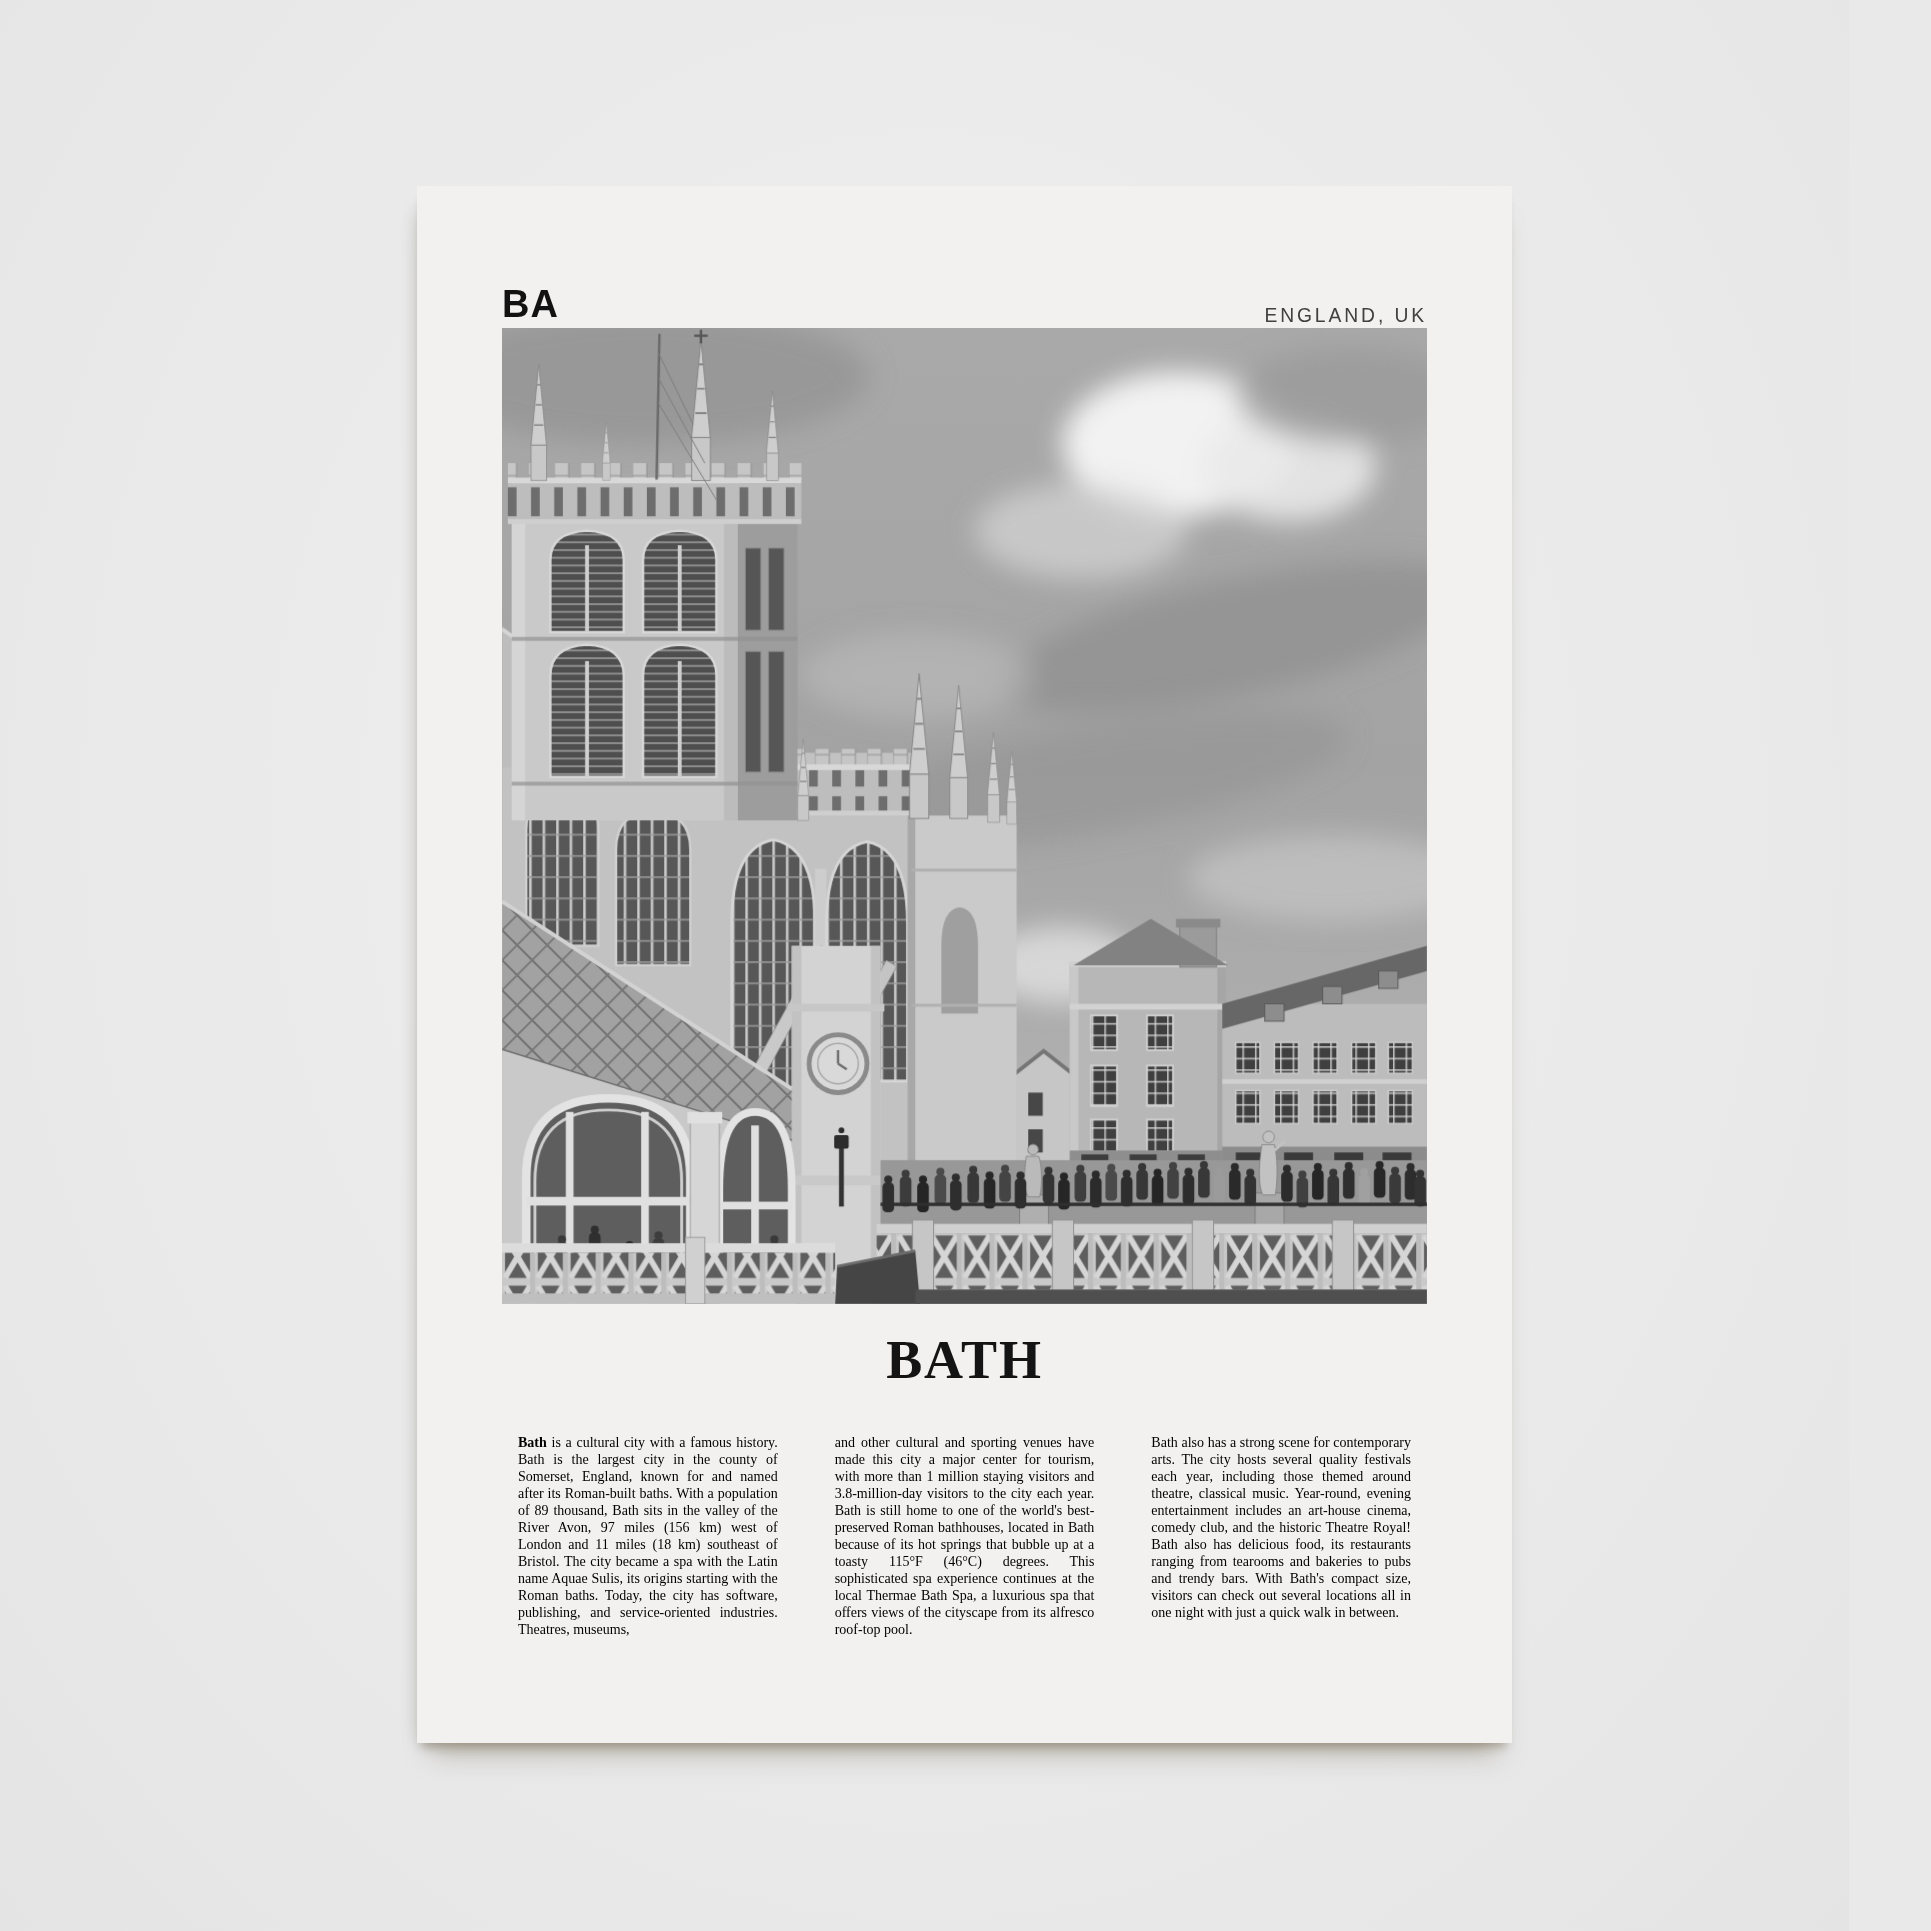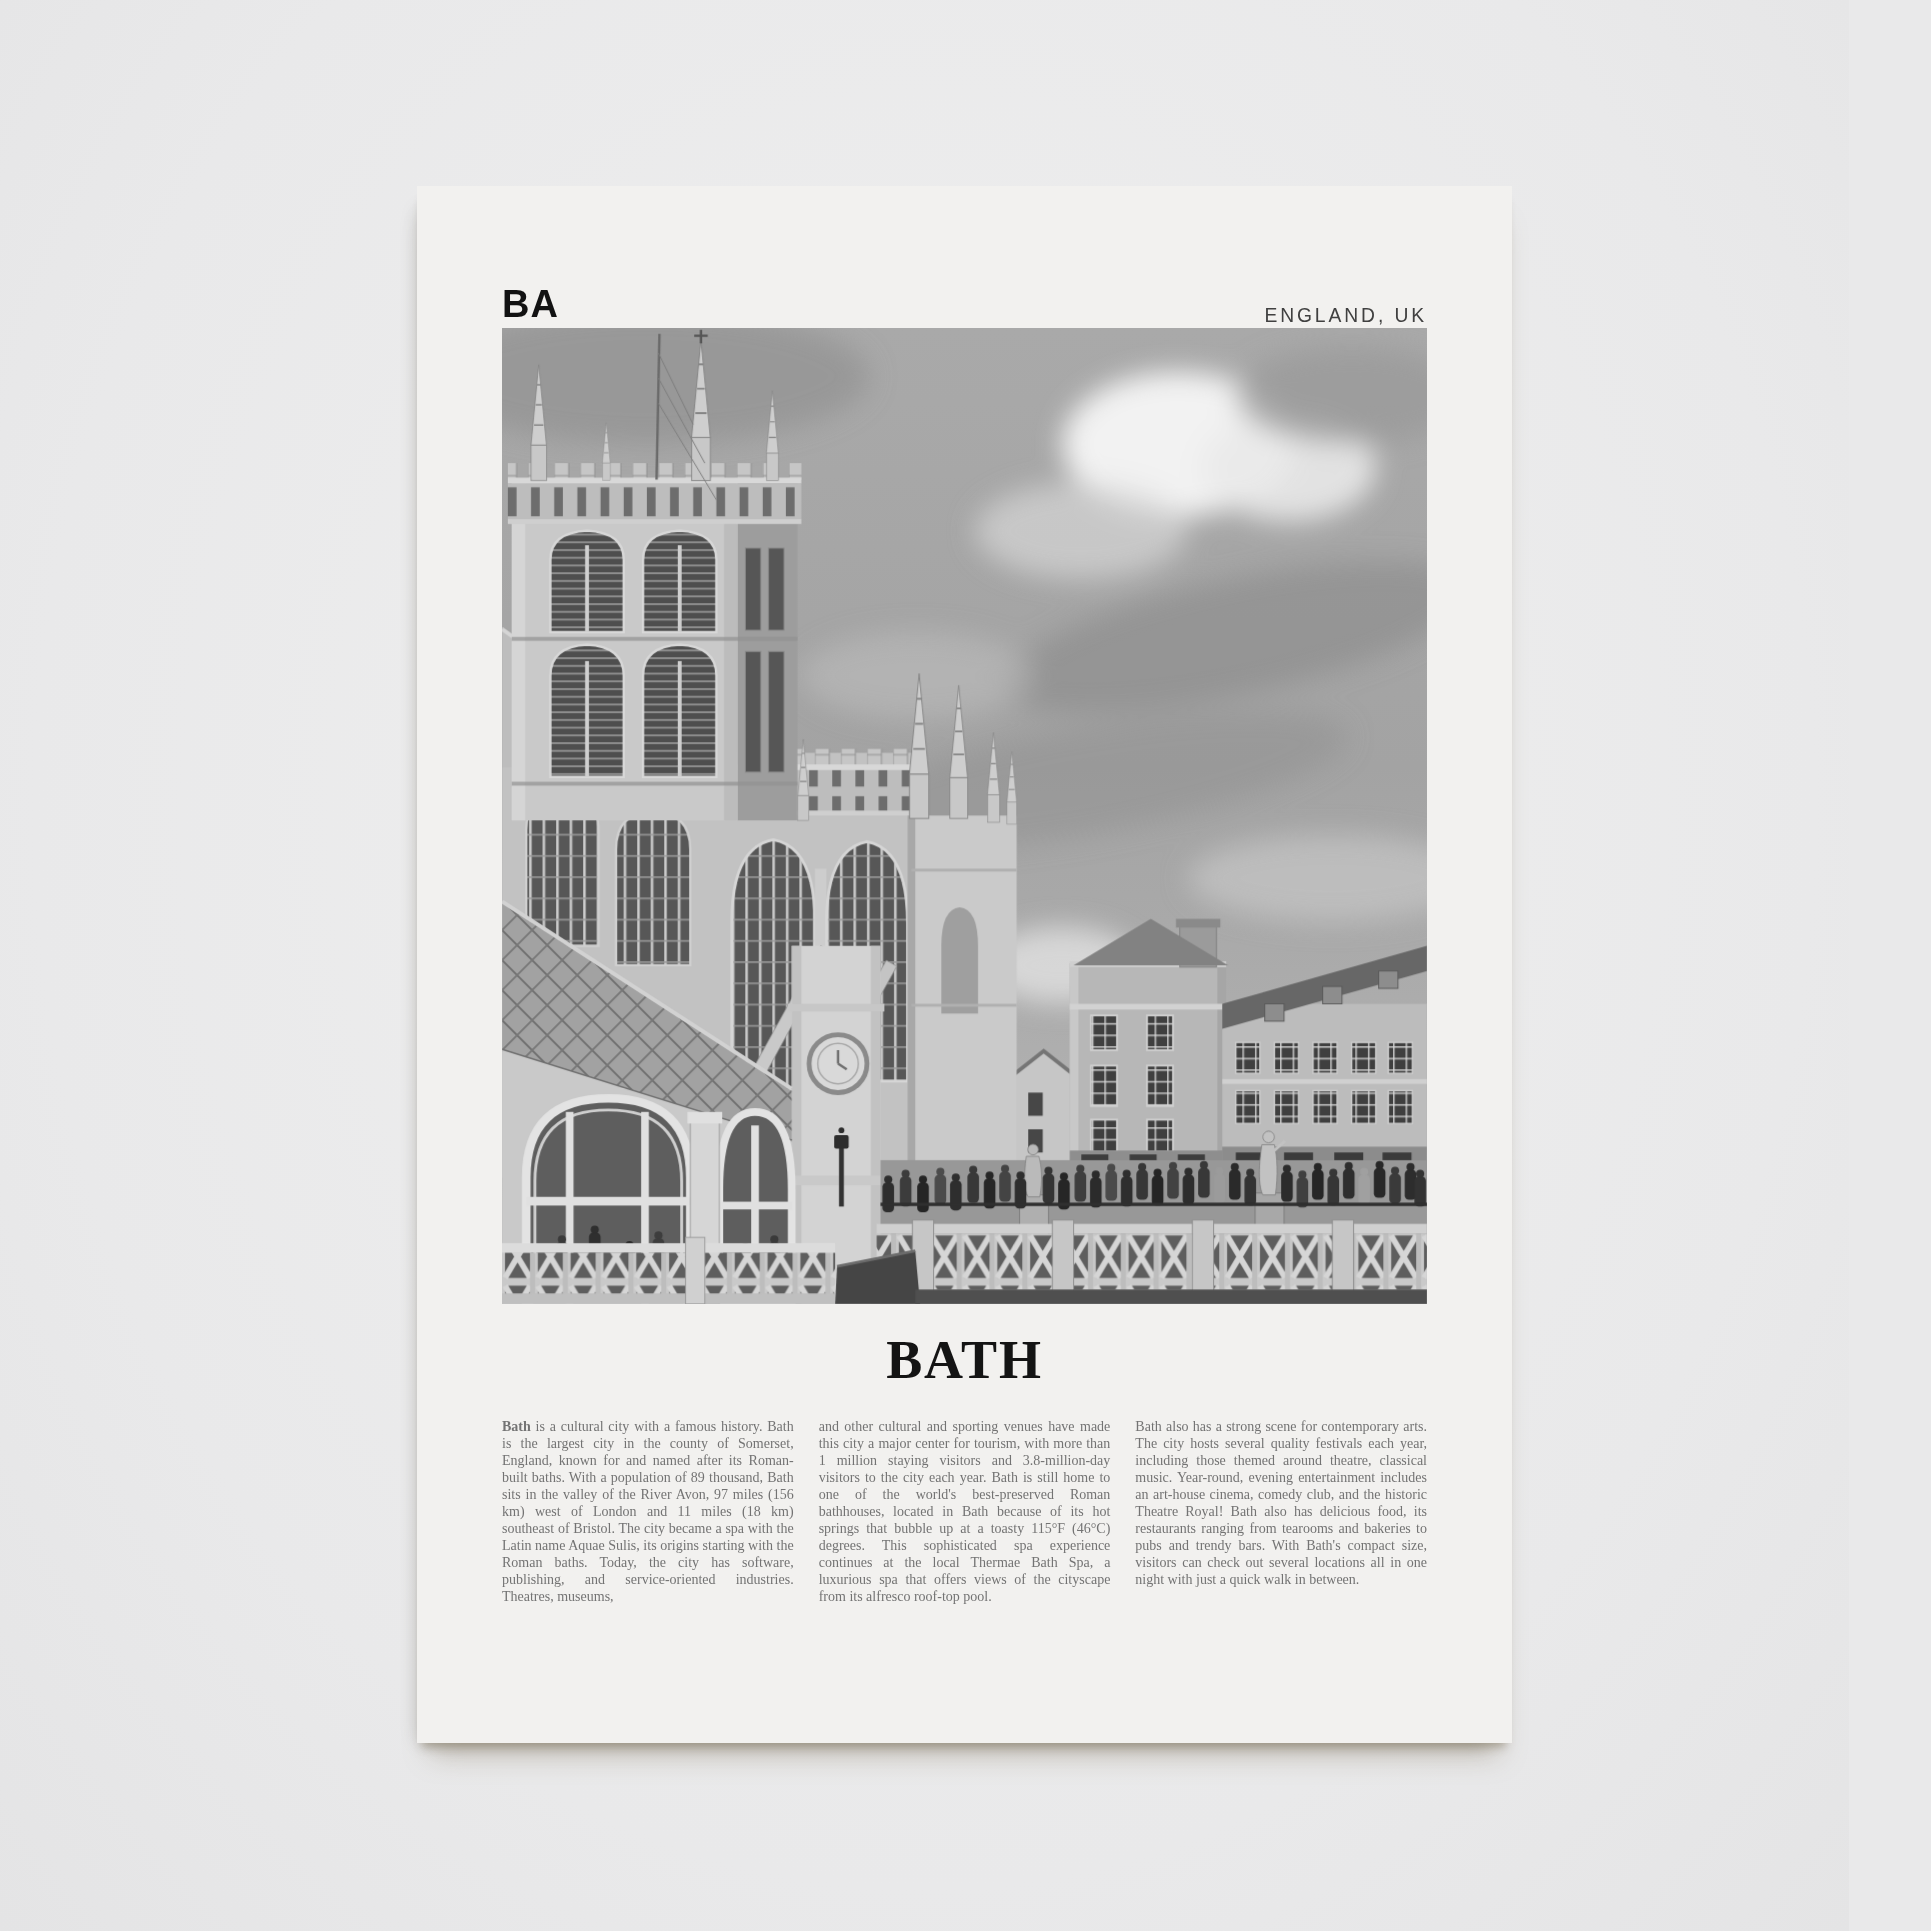--- a/index.html
+++ b/index.html
@@ -11,21 +11,21 @@
                      -9.7px 11.6px 19.3px -13.5px rgba(0,0,0,.22);}
   .initials{position:absolute;left:85px;top:99px;font:700 38px/1 "Liberation Sans",sans-serif;
             letter-spacing:1px;color:#121212;}
   .location{position:absolute;right:85px;top:111px;font:400 19.3px/1 "Liberation Sans",sans-serif;
             letter-spacing:2.9px;color:#404040;margin-top:9px;}
   .photo{position:absolute;left:85px;top:142px;width:925px;height:976px;overflow:hidden;background:#a8a8a8;}
   .photo svg{display:block;}
   .title{position:absolute;left:0;width:100%;top:1147px;margin:0;text-align:center;
          font:700 54px/1 "Liberation Serif",serif;letter-spacing:1.9px;color:#141414;}
   .columns{position:absolute;left:85px;top:1232px;width:925px;display:flex;gap:25px;}
-  .col{margin:0;flex:1;font:400 14px/17px "Liberation Serif",serif;text-align:justify;color:#737373;}
+  .col{margin:16px;flex:1;font:400 14px/17px "Liberation Serif",serif;text-align:justify;color:#000000;}
   .col b{font-weight:700;}
 </style>
 </head>
 <body>
 
 <div class="stage">
   <div class="poster">
 
     <span class="initials">BA</span>
     <span class="location">ENGLAND, UK</span>

